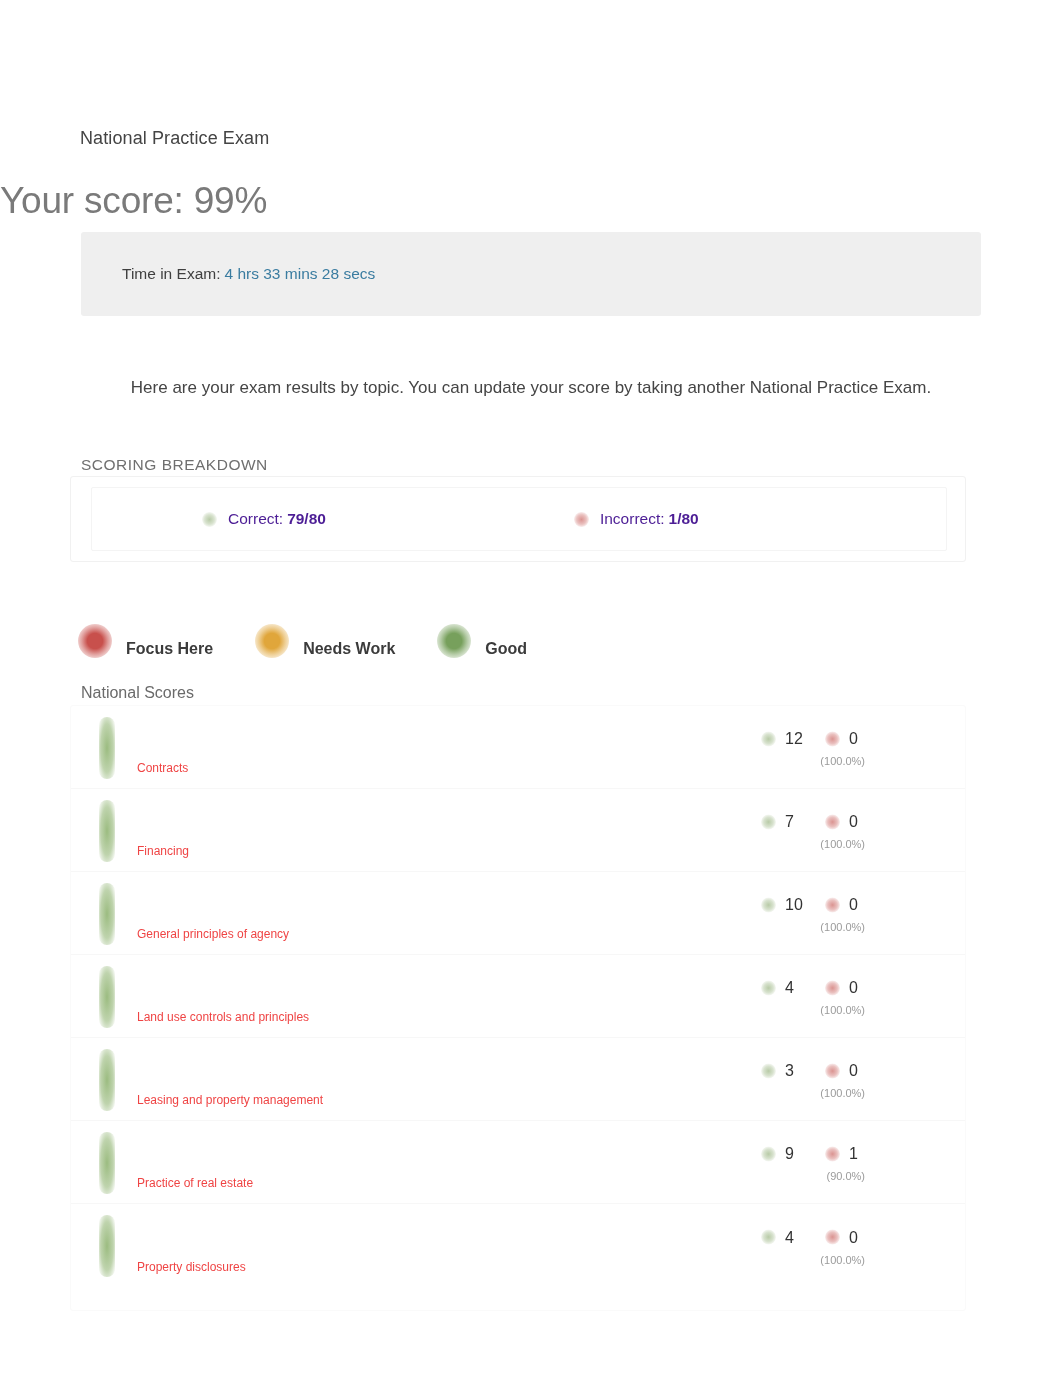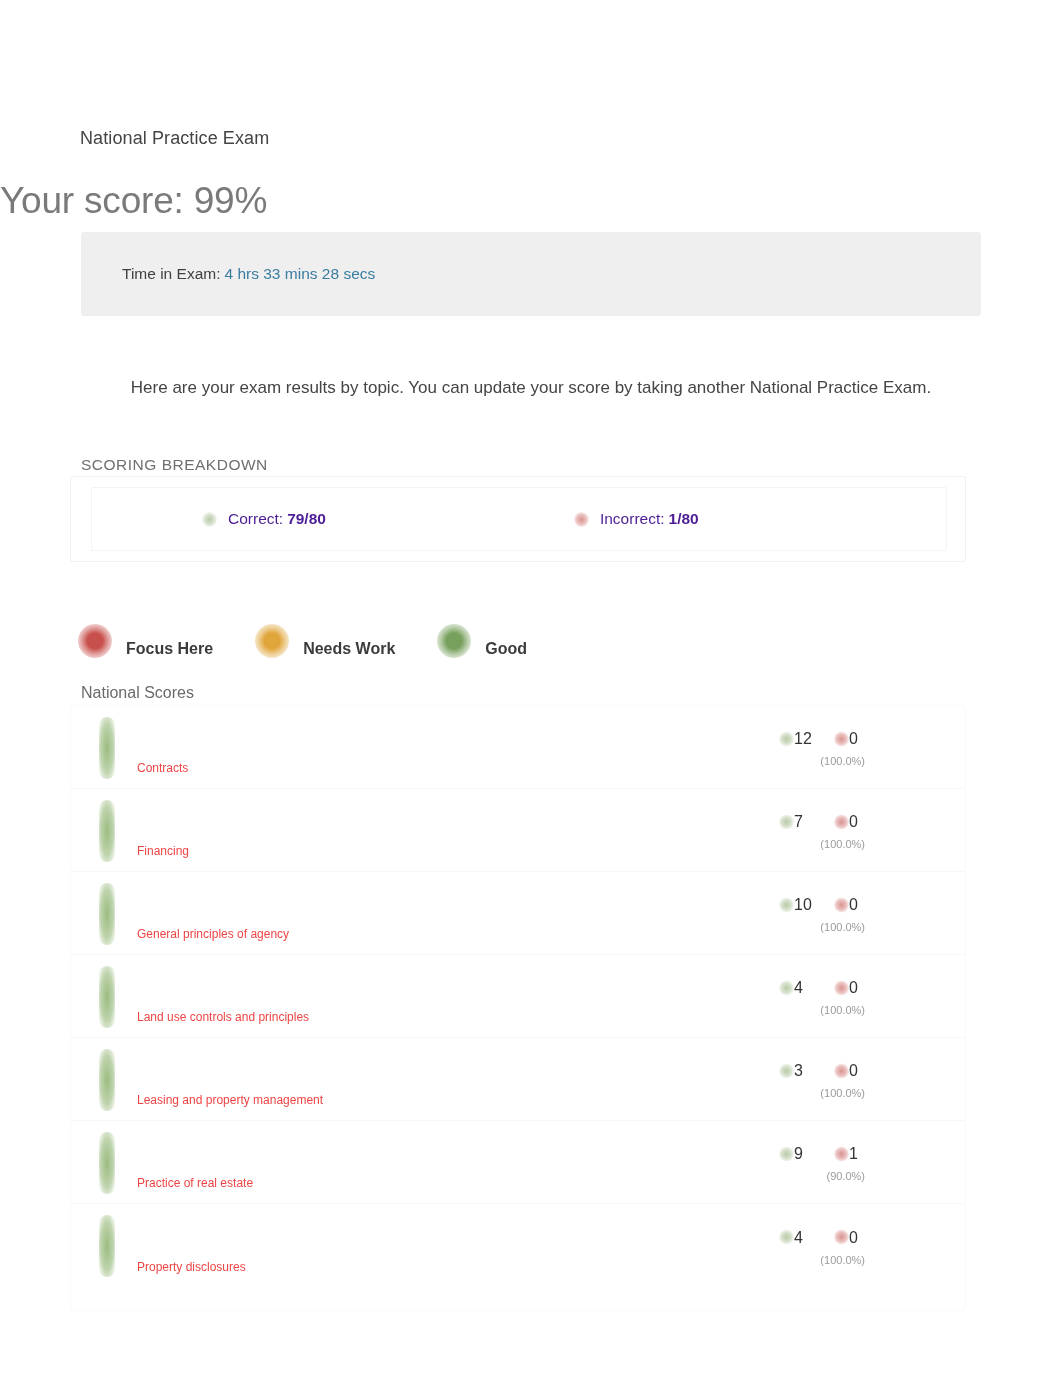--- a/index.html
+++ b/index.html
@@ -239,21 +239,21 @@
     justify-content: flex-end;
     height: 22px;
   }
   .stat-group {
     display: flex;
     align-items: center;
   }
   .stat-num {
     font-size: 16px;
     color: #333333;
-    margin-left: 0;
+    margin-left: 9px;
     min-width: 18px;
     text-align: left;
   }
   .stat-group.incorrect { margin-left: 22px; }
   .pct {
     font-size: 11px;
     color: #9b9b9b;
     margin-top: 5px;
     text-align: right;
     padding-right: 2px;

